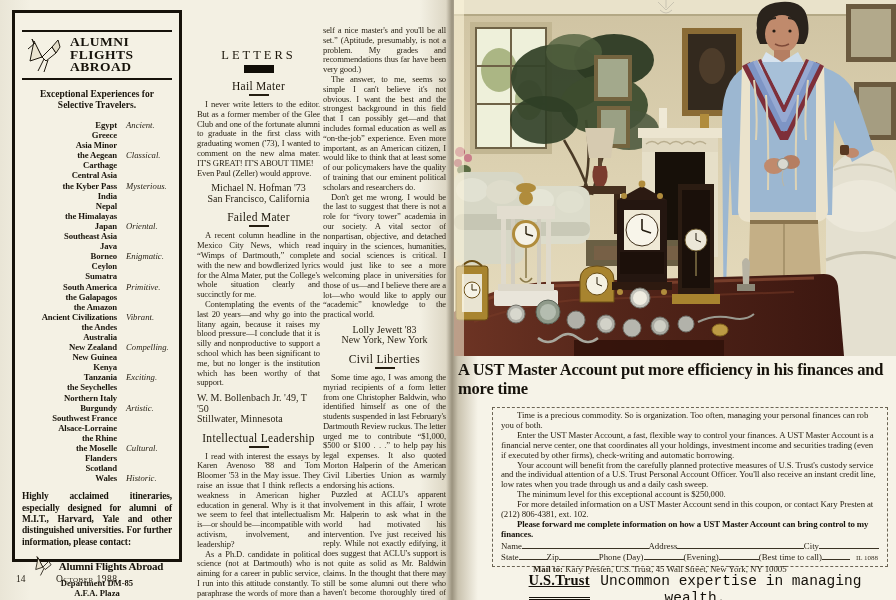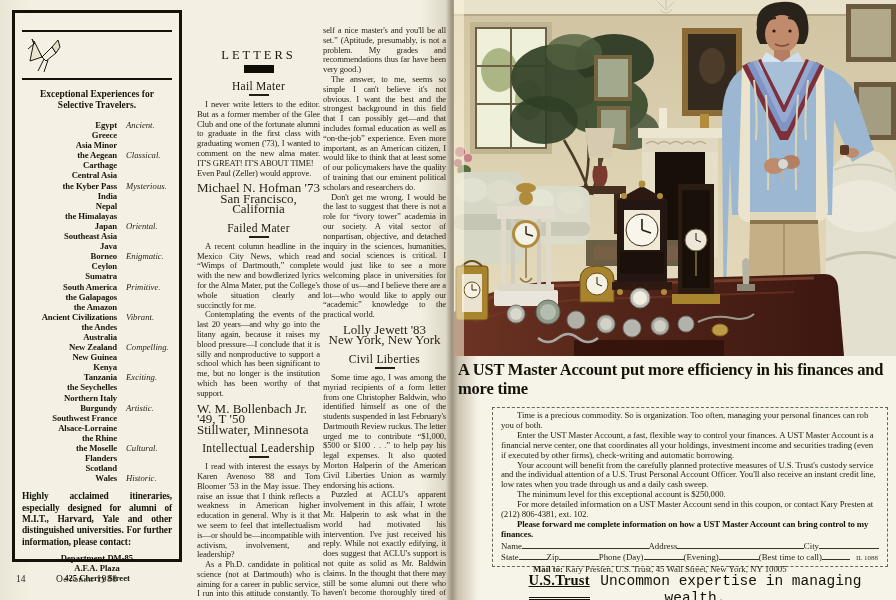--- a/index.html
+++ b/index.html
@@ -24,21 +24,21 @@
   
   .lcol{position:absolute;top:26px;width:123px;height:572px;overflow:hidden;color:#261f12;}
   #letters-col1{left:197px;margin-top:22px;}
   #letters-col2{left:323px;}
   .letters-title{text-align:center;font-size:12.5px;letter-spacing:3px;color:#1c160b;}
   .letters-bar{width:30px;height:8px;background:#100d07;margin:2px auto 6px auto;}
   .sec-head{text-align:center;font-size:11.5px;color:#1c160b;margin:7px 0 4px 0;letter-spacing:.3px;}
   .head-rule{width:20px;height:2px;background:#241d10;margin:2px auto 0 auto;}
   .lp{margin:0;font-size:8.6px;line-height:9.8px;text-align:justify;text-indent:8px;letter-spacing:-.15px;}
   .lp.ni{text-indent:0;}
-  .sig{margin:5px 0 4px 0;font-size:13px;line-height:10.5px;text-align:center;}
+  .sig{margin:5px 0 4px 0;font-size:10px;line-height:10.5px;text-align:center;}
   .sig-left{text-align:left;}
   
   .photo-wrap{position:absolute;left:454px;top:0;width:442px;height:356px;}
   .ust-headline{position:absolute;left:458px;top:360px;width:434px;font-size:16.5px;line-height:19px;font-weight:600;color:#17130c;letter-spacing:-.2px;}
   .coupon{position:absolute;left:492px;top:407px;width:396px;height:160px;border:1.5px dashed #6b6454;box-sizing:border-box;padding:3px 8px 2px 8px;color:#2b2417;}
   .coupon p{margin:0;font-size:8.8px;line-height:9.9px;text-indent:16px;text-align:left;letter-spacing:-.1px;}
   .coupon .lead{font-weight:700;color:#17130c;}
   .form-row{display:flex;align-items:baseline;font-size:8.8px;line-height:10.6px;white-space:nowrap;}
   .blank{border-bottom:1px solid #3a3224;height:8px;}
   .grow{flex:1 1 auto;}
@@ -60,20 +60,25 @@
         <g stroke="#1c170d" stroke-width="1" fill="#f4f1e4">
           <polygon points="20,22 30,12 34,18 24,26"></polygon>
           <polygon points="20,22 10,4 16,20" fill="#dcd6c2"></polygon>
           <polygon points="12,6 20,22 8,26" fill="#eae4d0"></polygon>
           <polygon points="30,12 36,5 38,12 34,18" fill="#e2dcc8"></polygon>
           <line x1="22" y1="24" x2="16" y2="36"></line>
           <line x1="26" y1="25" x2="22" y2="37"></line>
           <line x1="13" y1="8" x2="6" y2="14"></line>
         </g>
       </svg>
+      <div class="logo-text">
+        <div>ALUMNI</div>
+        <div>FLIGHTS</div>
+        <div>ABROAD</div>
+      </div>
     </div>
     <div class="tagline">Exceptional Experiences for Selective Travelers.</div>
     <div class="dest-list" id="dest-list">
         <div class="dest-row">
           <span class="dest-name">Egypt</span>
           <span class="dest-cat">Ancient.</span>
         </div>
         <div class="dest-row">
           <span class="dest-name">Greece</span>
           <span class="dest-cat"></span>
@@ -210,20 +215,31 @@
           <span class="dest-name">Scotland</span>
           <span class="dest-cat"></span>
         </div>
         <div class="dest-row">
           <span class="dest-name">Wales</span>
           <span class="dest-cat">Historic.</span>
         </div>
       </div>
     <div class="ad-body">Highly acclaimed itineraries, especially designed for alumni of M.I.T., Harvard, Yale and other distinguished universities. For further information, please contact:</div>
     <div class="contact">
+      <div class="contact-brand">
+        <svg width="26" height="24" viewBox="0 0 44 40">
+          <g stroke="#1c170d" stroke-width="1.4" fill="#f4f1e4">
+            <polygon points="20,22 30,12 34,18 24,26"></polygon>
+            <polygon points="20,22 10,4 16,20" fill="#dcd6c2"></polygon>
+            <polygon points="12,6 20,22 8,26" fill="#eae4d0"></polygon>
+            <line x1="22" y1="24" x2="16" y2="36"></line>
+          </g>
+        </svg>
+        <span class="contact-name">Alumni Flights Abroad</span>
+      </div>
       <div class="contact-lines" id="contact-lines">
           <div>Department DM-85</div>
           <div>A.F.A. Plaza</div>
           <div>425 Cherry Street</div>
         </div>
     </div>
   </div>
 
   <div class="pg-footer">
     <span>14</span>

